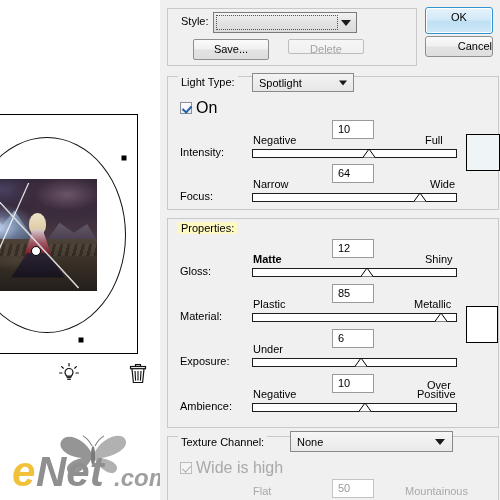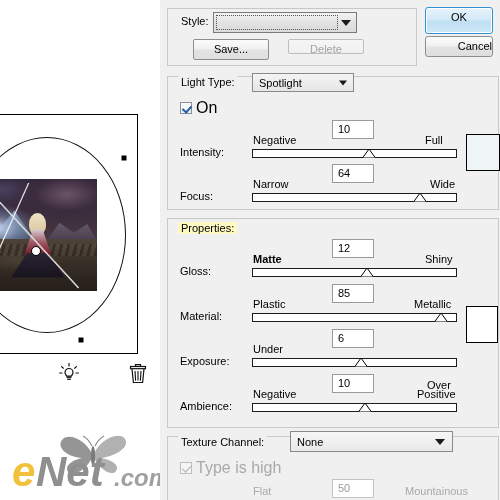--- a/index.html
+++ b/index.html
@@ -719,21 +719,21 @@
     <div class="group" id="texture-group">
       <div id="texture-legend">Texture Channel:</div>
 
       <div class="combo" id="texture-combo">
         <span class="combo-text">None</span>
         <span class="combo-arrow"></span>
       </div>
 
       <div class="checkbox-row" style="left:12px; top:22px;">
         <span class="cb-box dim"></span>
-        <span class="cb-label dim">Type is high</span>
+        <span class="cb-label dim">Wide is high</span>
       </div>
 
       <div class="endlabel dim" style="left:85px; top:48px;">Flat</div>
       <div class="endlabel dim" style="left:237px; top:48px;">Mountainous</div>
       <div class="valbox dim" style="left:164px; top:42px;">50</div>
     </div>
 
   </div>
 
   <div id="ok-button">OK</div>

